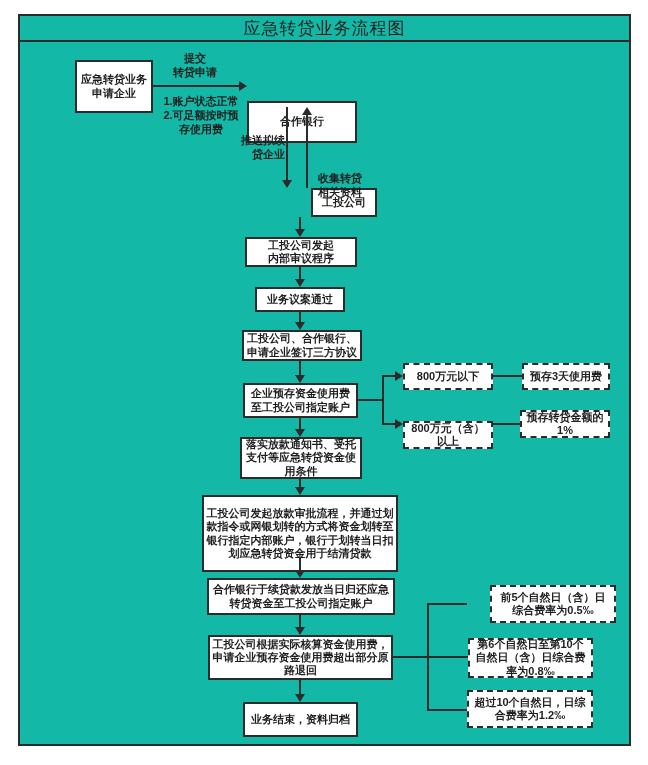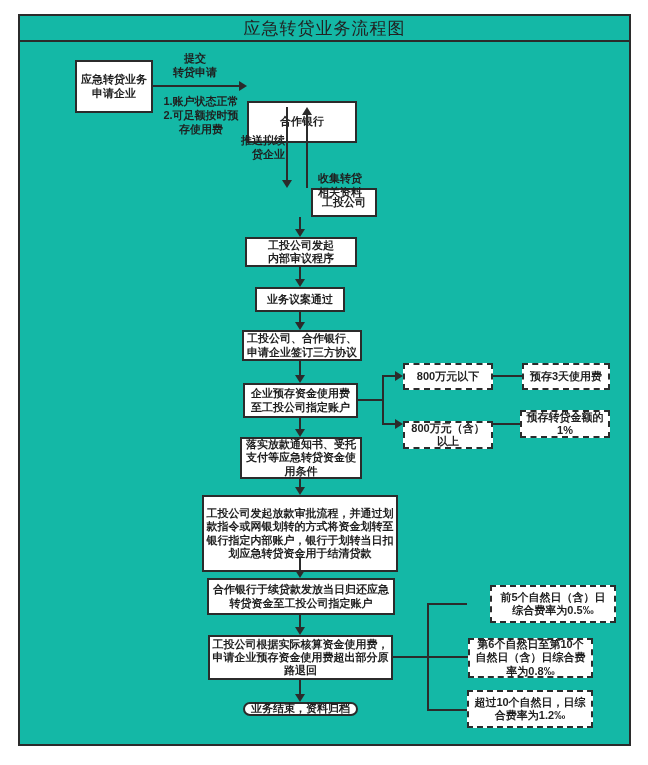--- a/index.html
+++ b/index.html
@@ -51,21 +51,21 @@
 用条件</div>
   <div class="nb" style="left:202px;top:495px;width:196px;height:77px;">工投公司发起放款审批流程，并通过划
 款指令或网银划转的方式将资金划转至
 银行指定内部账户，银行于划转当日扣
 划应急转贷资金用于结清贷款</div>
   <div class="nb" style="left:207px;top:578px;width:188px;height:37px;">合作银行于续贷款发放当日归还应急
 转贷资金至工投公司指定账户</div>
   <div class="nb" style="left:208px;top:635px;width:185px;height:45px;">工投公司根据实际核算资金使用费，
 申请企业预存资金使用费超出部分原
 路退回</div>
-  <div class="nb" style="left:243px;top:702px;width:115px;height:14px;border-radius:12px;">业务结束，资料归档</div>
+  <div class="nb" style="left:243px;top:702px;width:115px;height:35px;">业务结束，资料归档</div>
 
   <div class="nb db" style="left:403px;top:363px;width:90px;height:27px;">800万元以下</div>
   <div class="nb db" style="left:522px;top:363px;width:88px;height:27px;">预存3天使用费</div>
   <div class="nb db" style="left:403px;top:410px;width:90px;height:28px;margin-top:11px;">800万元（含）
 以上</div>
   <div class="nb db" style="left:520px;top:410px;width:90px;height:28px;">预存转贷金额的
 1%</div>
 
   <div class="nb db" style="left:467px;top:585px;width:126px;height:38px;margin-left:23px;">前5个自然日（含）日
 综合费率为0.5‰</div>

